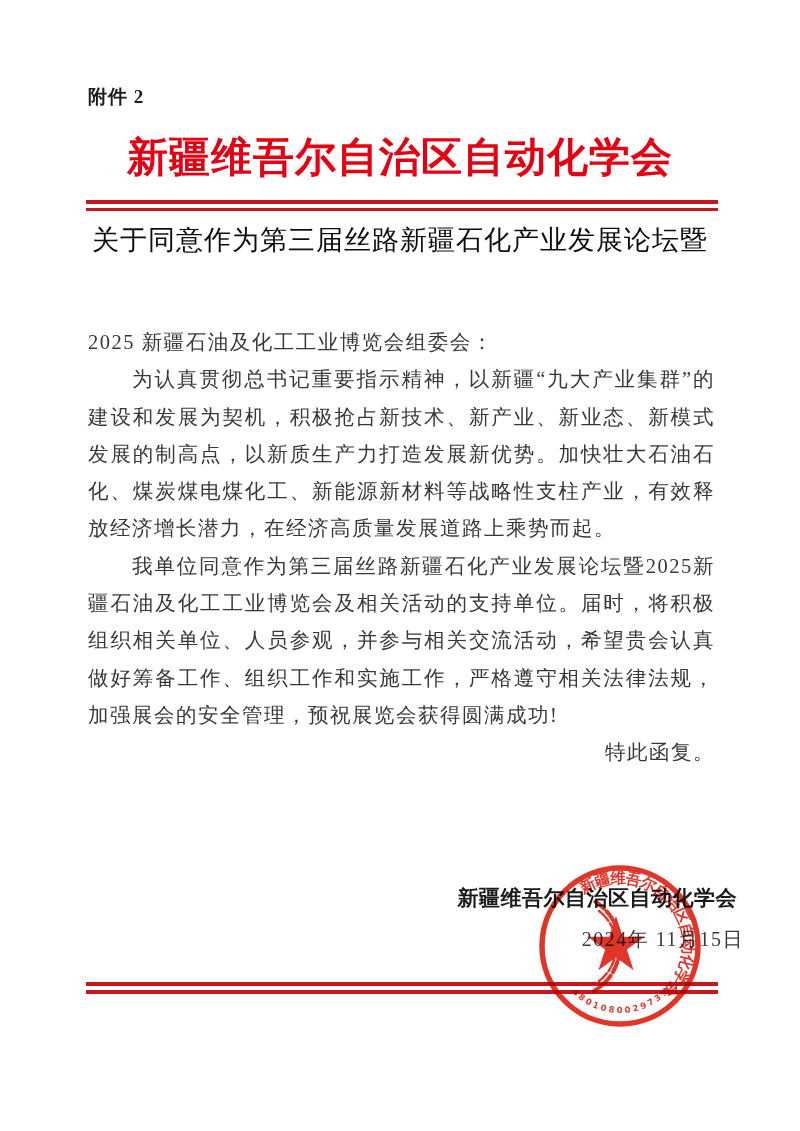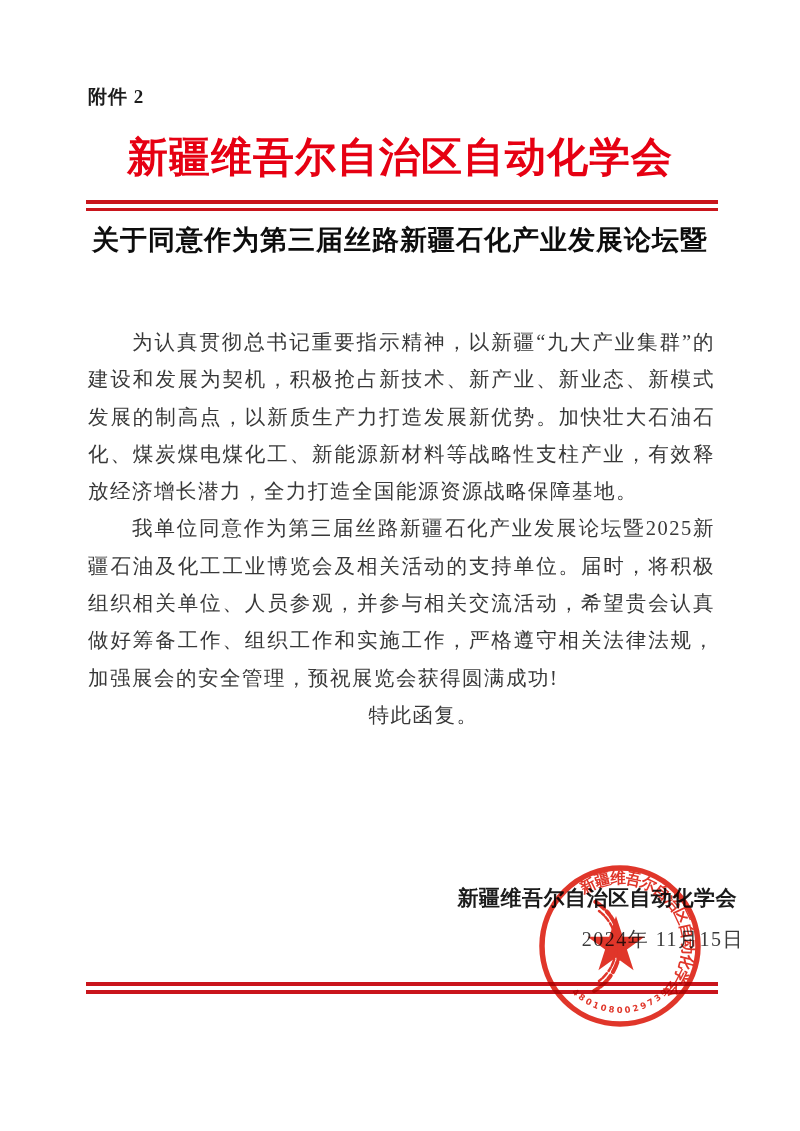--- a/index.html
+++ b/index.html
@@ -25,31 +25,31 @@
     white-space:nowrap;
   }
   .rule{position:absolute;left:86px;width:632px;background:var(--rule_red);}
   .rule-top-thick{top:200px;height:4px;}
   .rule-top-thin{top:207.5px;height:3px;}
   .rule-bottom-a{top:982px;height:4px;}
   .rule-bottom-b{top:989.5px;height:4px;}
   .doc-title{
     position:absolute;left:40px;right:40px;top:221px;
     text-align:center;color:#0d0d0d;
-    font-size:27px;font-weight:700;line-height:39px;letter-spacing:1px;
+    font-size:27px;font-weight:400;line-height:39px;letter-spacing:1px;
   }
   .letter-body{
     position:absolute;left:88px;top:324px;width:627px;
     font-size:20.5px;line-height:37.3px;letter-spacing:1.5px;
     color:#383838;
     text-align:justify;
   }
   .letter-body p{margin:0;text-indent:2.15em;}
   .letter-body p.recipient{text-indent:0;}
-  .letter-body p.closing{text-align:center;}
+  .letter-body p.closing{text-align:right;}
   .sig-org{
     position:absolute;right:63px;top:884px;
     font-size:21px;font-weight:700;color:#1a1a1a;letter-spacing:0.5px;
     white-space:nowrap;
   }
   .sig-date{
     position:absolute;right:56px;top:926px;
     font-size:20px;color:#3a3a3a;letter-spacing:1.5px;
     white-space:nowrap;
   }
@@ -73,21 +73,22 @@
   <div class="org-title">新疆维吾尔自治区自动化学会</div>
 
   <div class="rule rule-top-thick"></div>
   <div class="rule rule-top-thin"></div>
 
   <div class="doc-title">
     <div>关于同意作为第三届丝路新疆石化产业发展论坛暨</div>
   </div>
 
   <div class="letter-body">
-    <p>为认真贯彻总书记重要指示精神，以新疆“九大产业集群”的建设和发展为契机，积极抢占新技术、新产业、新业态、新模式发展的制高点，以新质生产力打造发展新优势。加快壮大石油石化、煤炭煤电煤化工、新能源新材料等战略性支柱产业，有效释放经济增长潜力，全力打造全国能源资源战略保障基地。</p>
+    <p class="recipient">2025 新疆石油及化工工业博览会组委会：</p>
+    <p>为认真贯彻总书记重要指示精神，以新疆“九大产业集群”的建设和发展为契机，积极抢占新技术、新产业、新业态、新模式发展的制高点，以新质生产力打造发展新优势。加快壮大石油石化、煤炭煤电煤化工、新能源新材料等战略性支柱产业，有效释放经济增长潜力，在经济高质量发展道路上乘势而起。</p>
     <p>我单位同意作为第三届丝路新疆石化产业发展论坛暨2025新疆石油及化工工业博览会及相关活动的支持单位。届时，将积极组织相关单位、人员参观，并参与相关交流活动，希望贵会认真做好筹备工作、组织工作和实施工作，严格遵守相关法律法规，加强展会的安全管理，预祝展览会获得圆满成功!</p>
     <p class="closing">特此函复。</p>
   </div>
 
   <div class="sig-org">新疆维吾尔自治区自动化学会</div>
   <div class="sig-date">2024年 11月15日</div>
 
   <div class="rule rule-bottom-a"></div>
   <div class="rule rule-bottom-b"></div>
 

